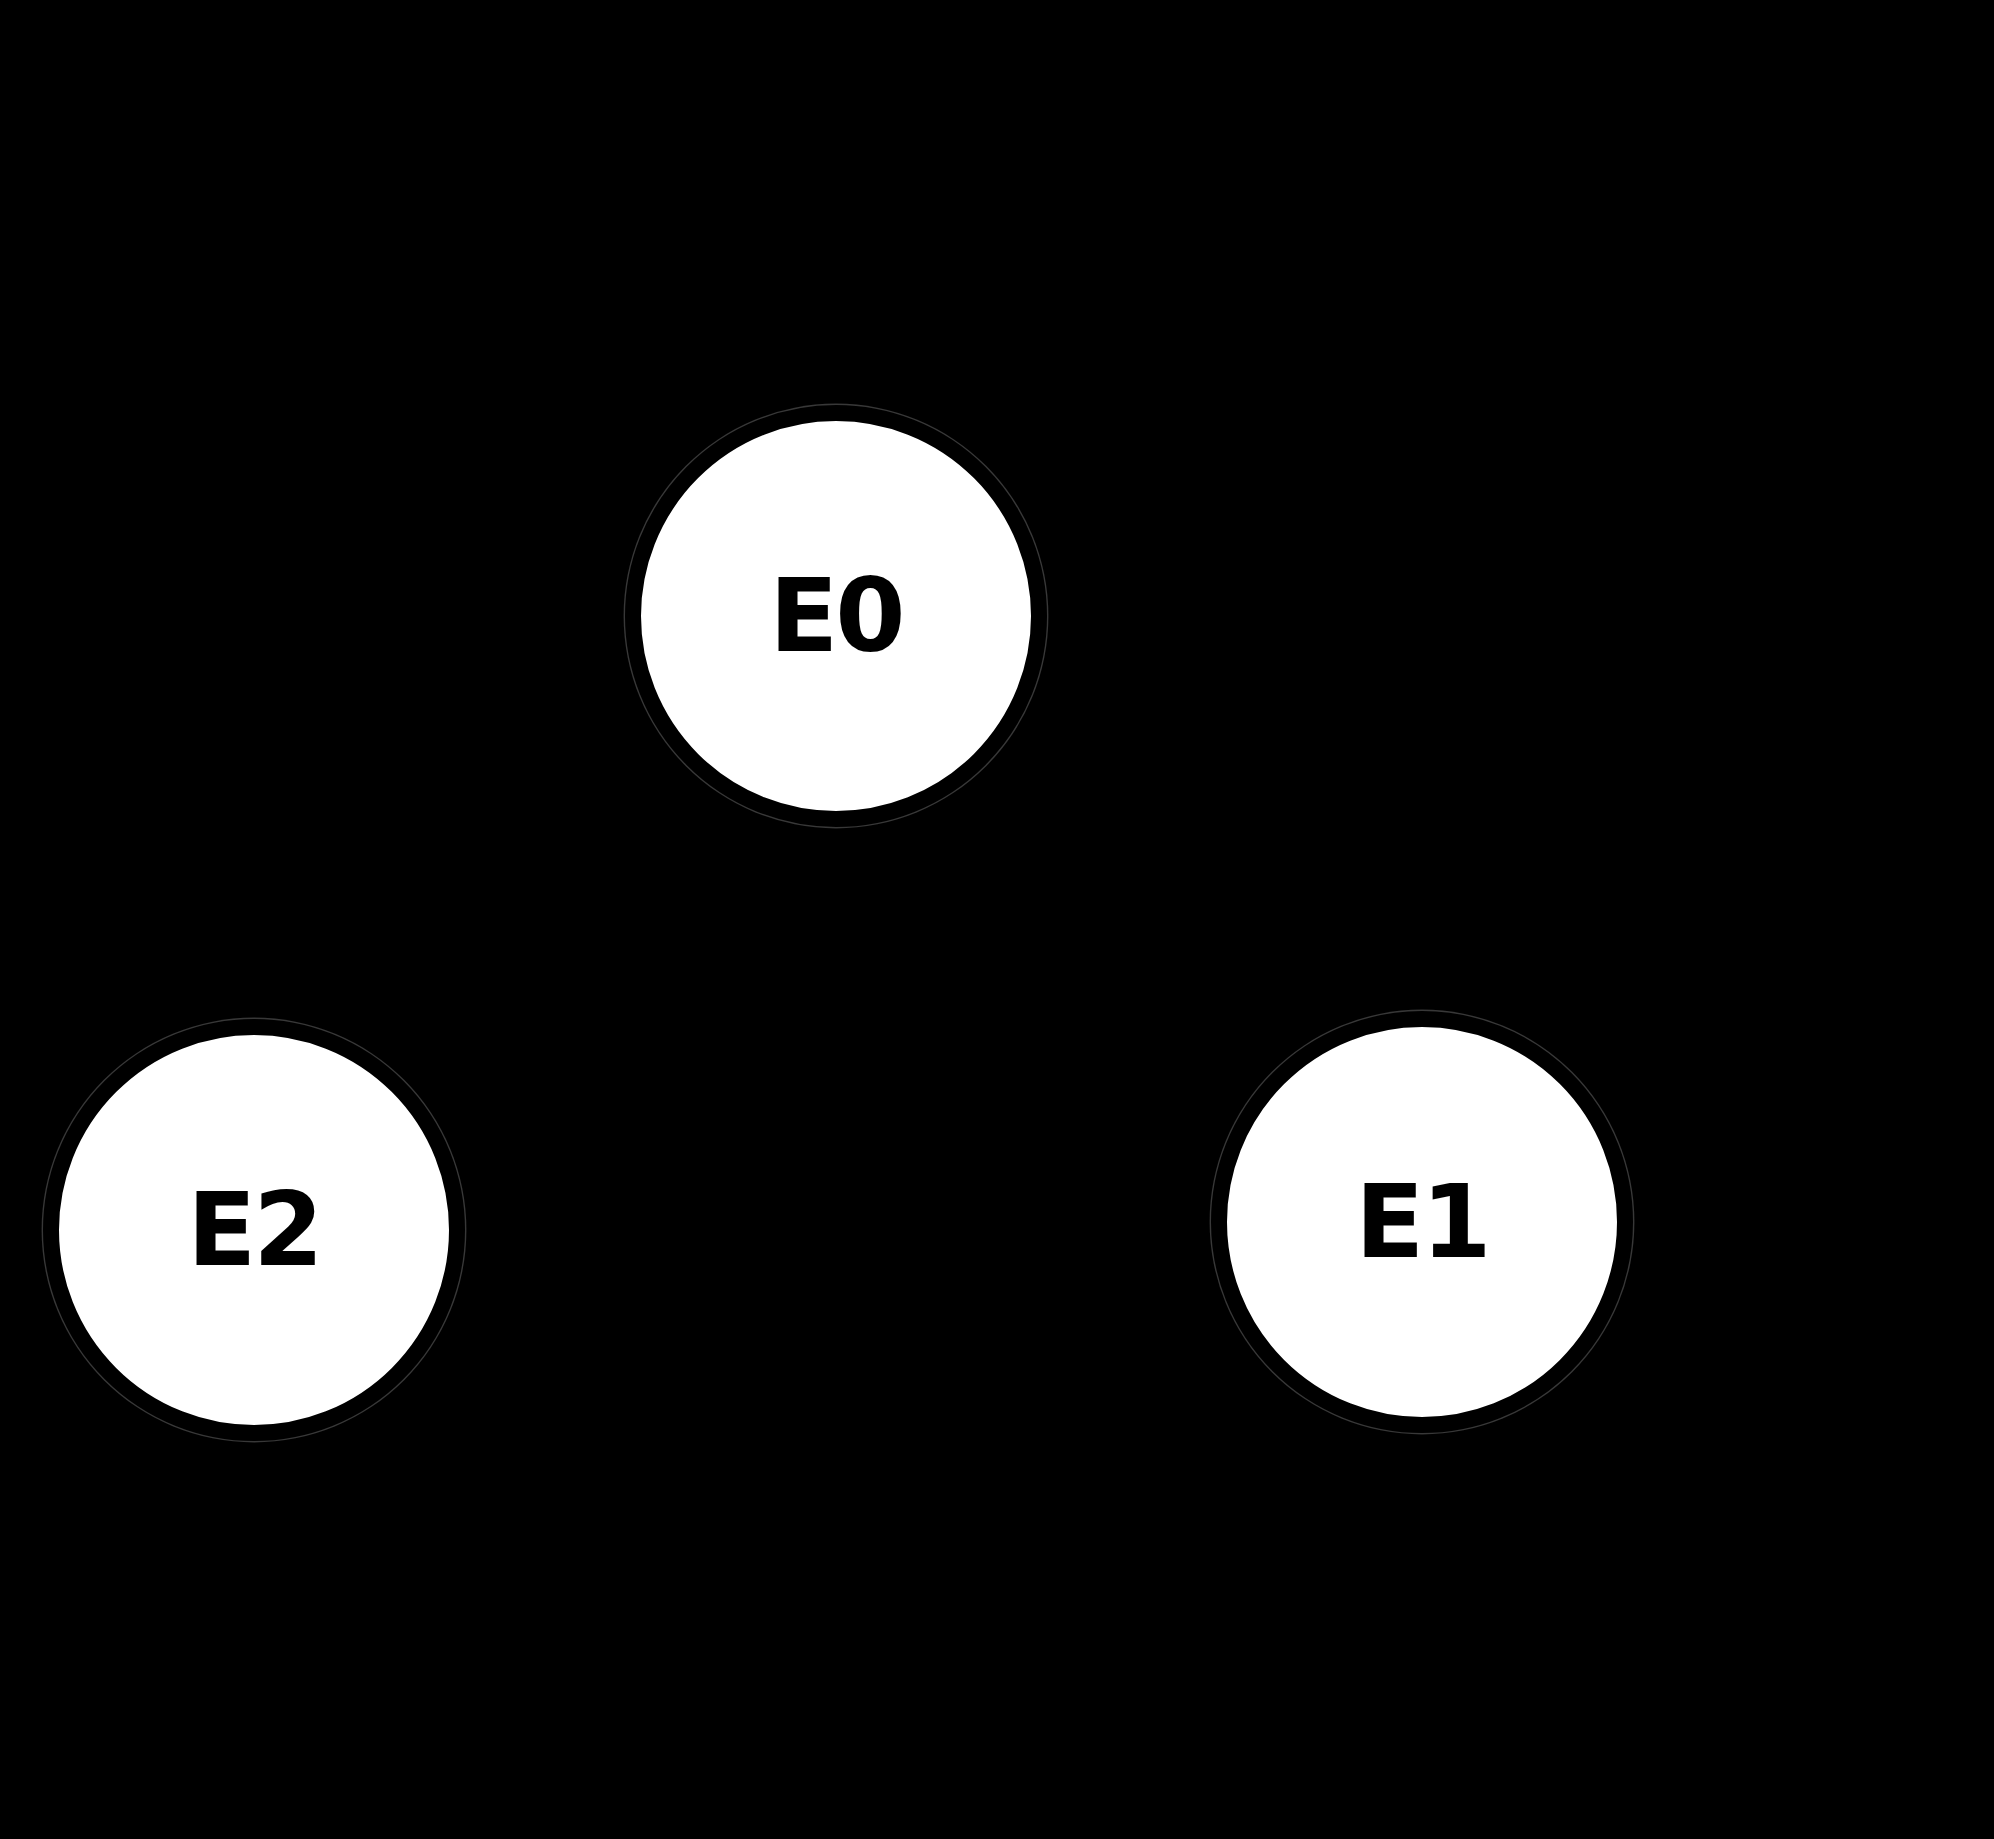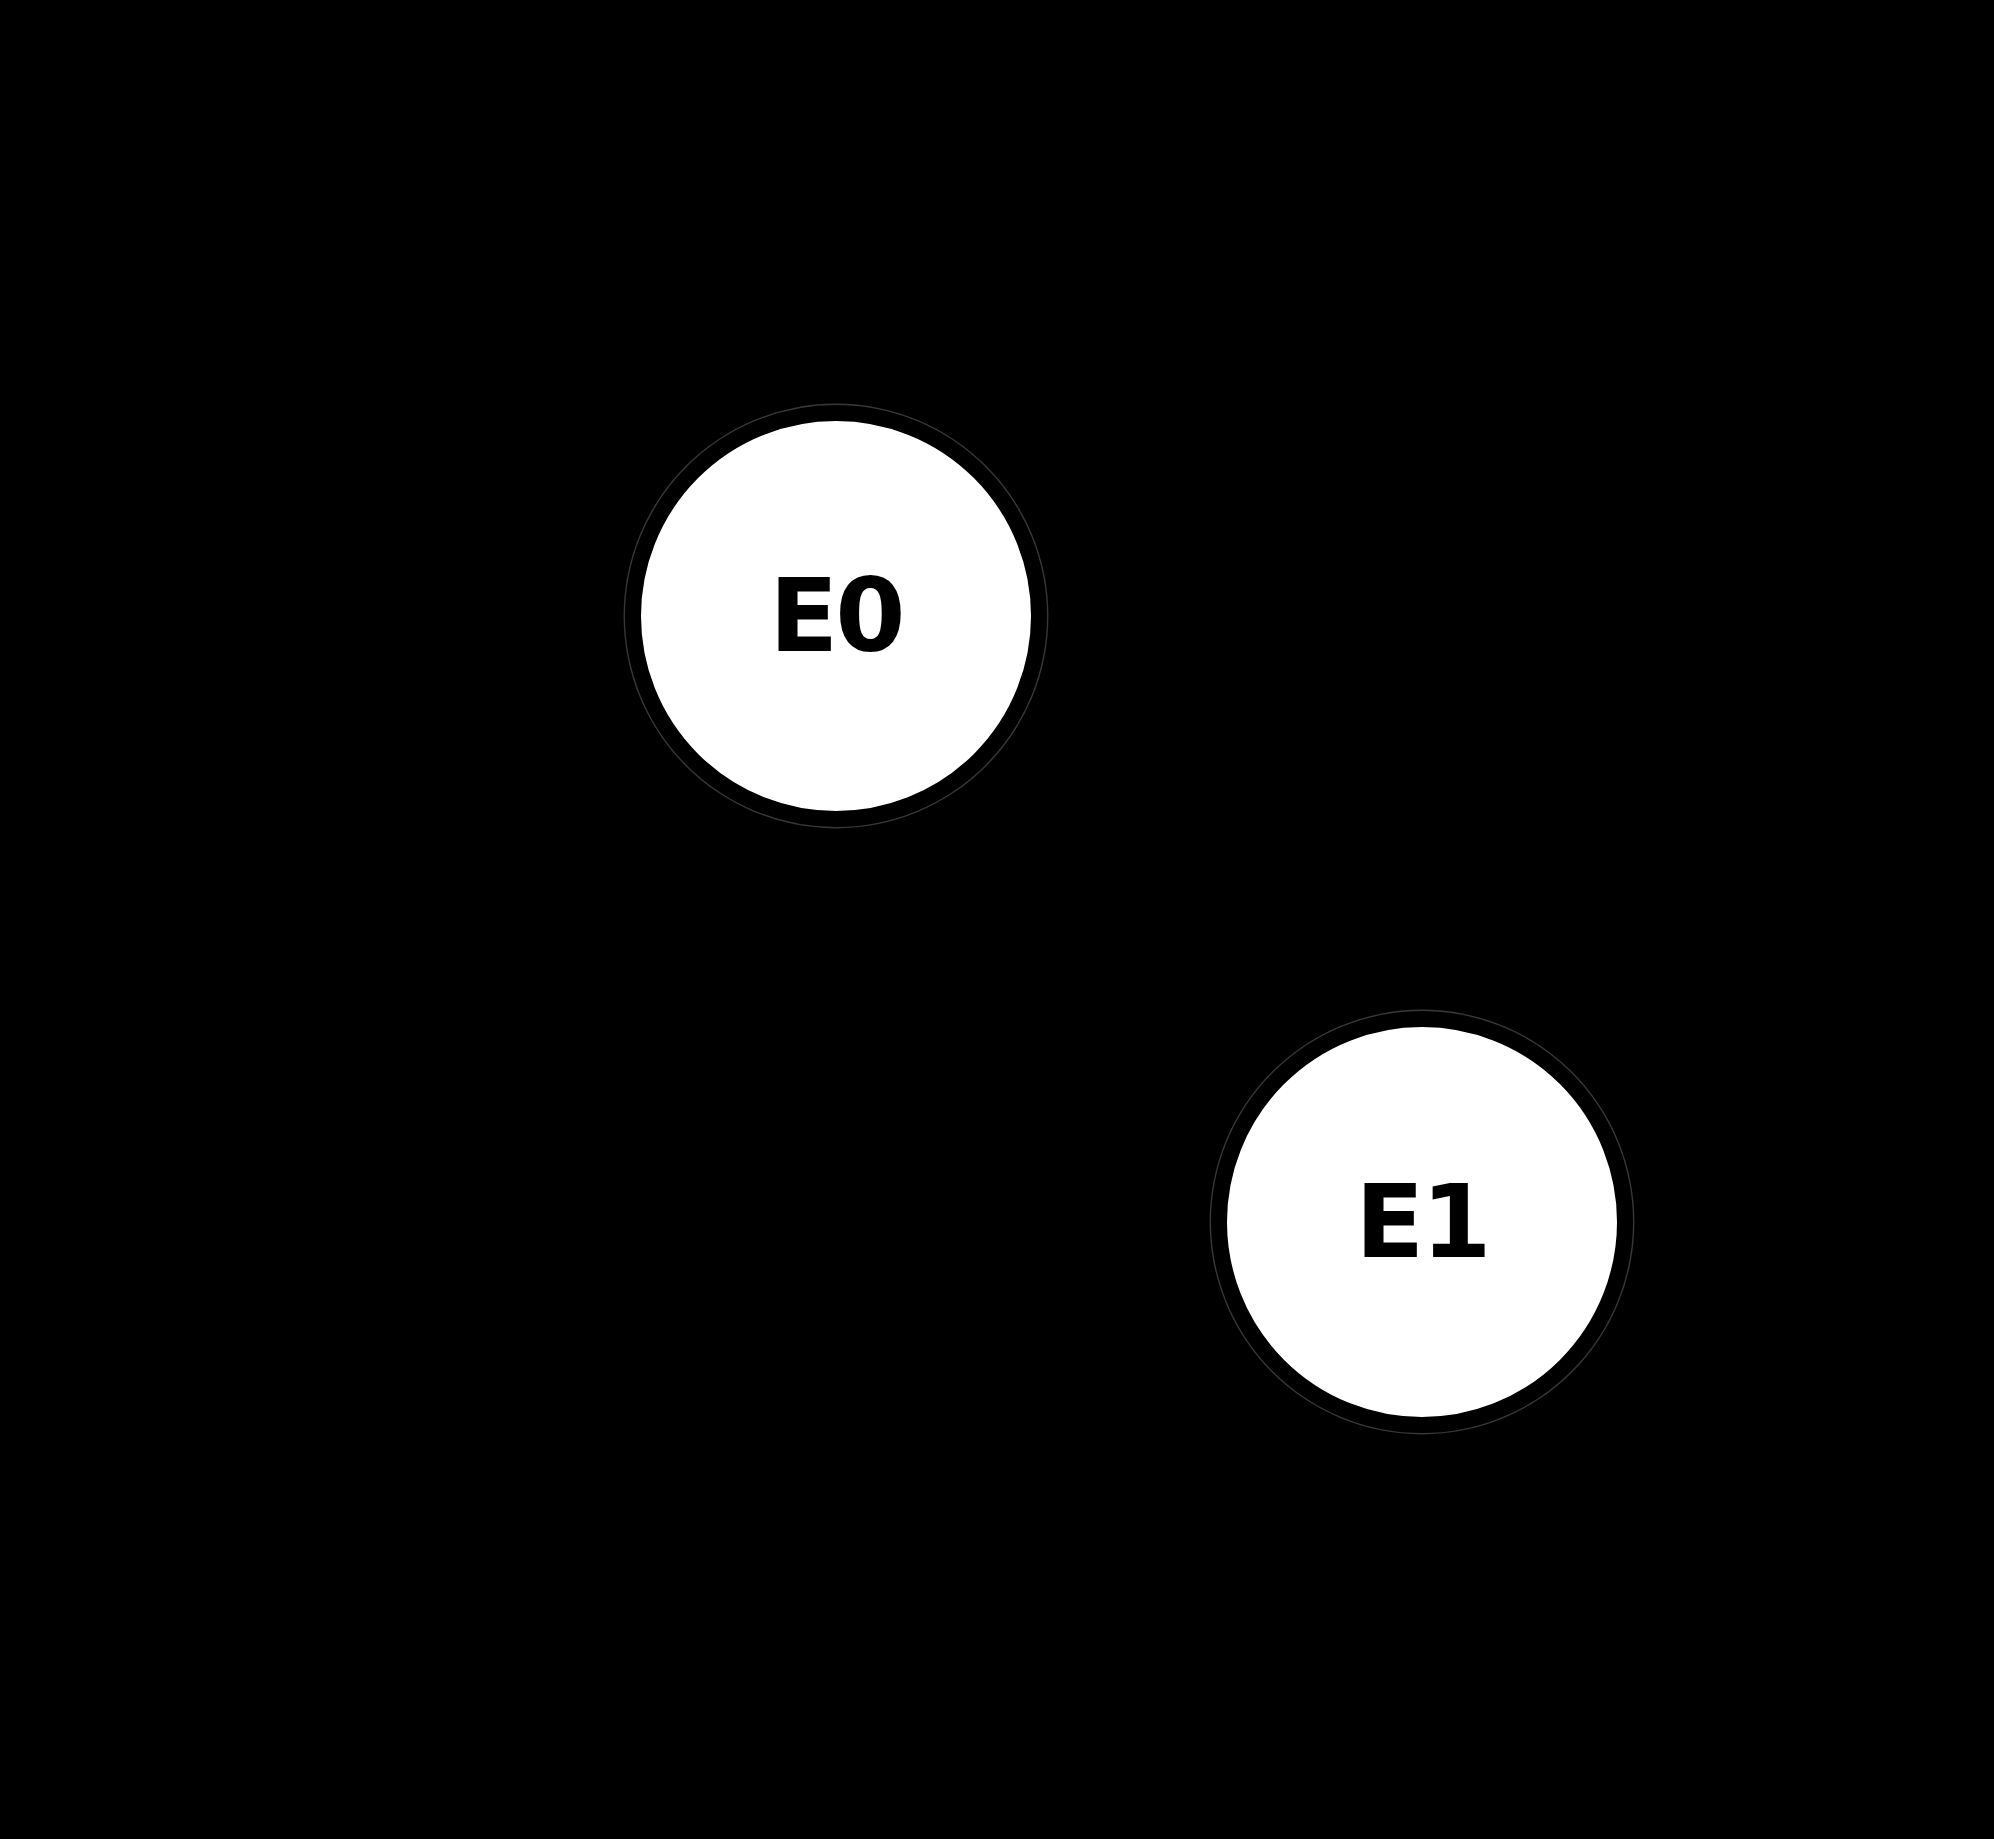--- a/index.html
+++ b/index.html
@@ -46,19 +46,22 @@
 </style>
 </head>
 <body>
 
 <div class="diagram-canvas">
 
   <div class="node node-e0">
     <span class="node-label">E0</span>
   </div>
 
+  <div class="node node-e2">
+    <span class="node-label">E2</span>
+  </div>
 
   <div class="node node-e1">
     <span class="node-label">E1</span>
   </div>
 
 </div>
 
 
 </body></html>

